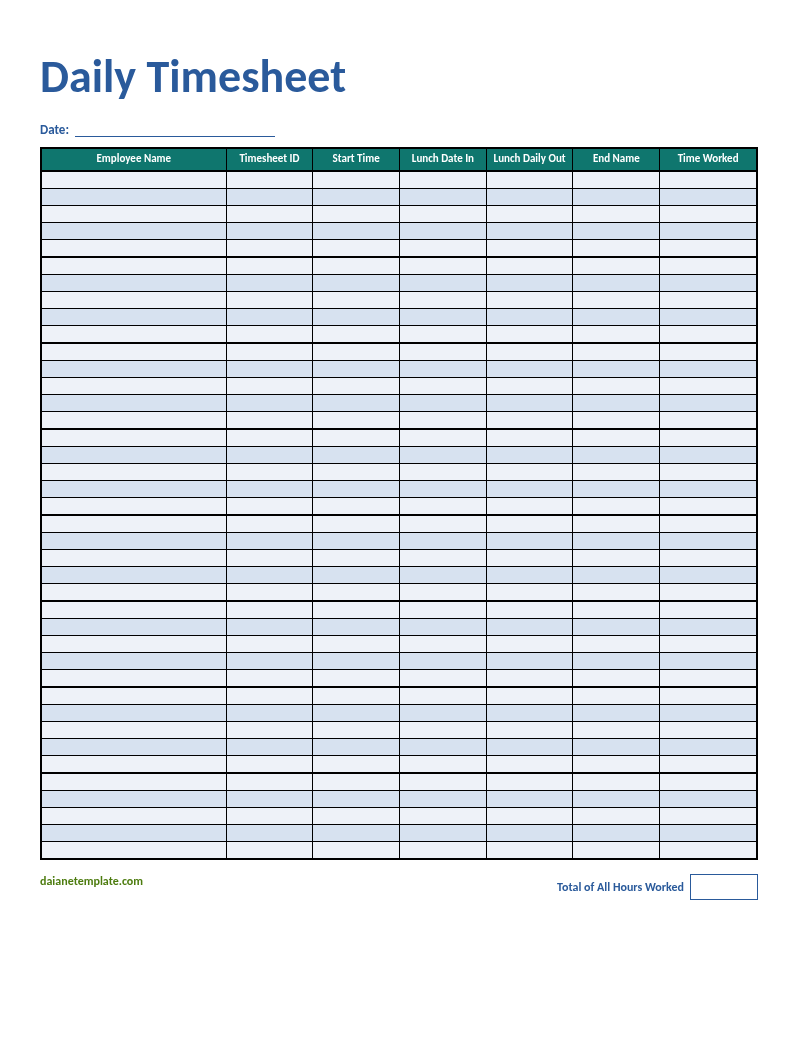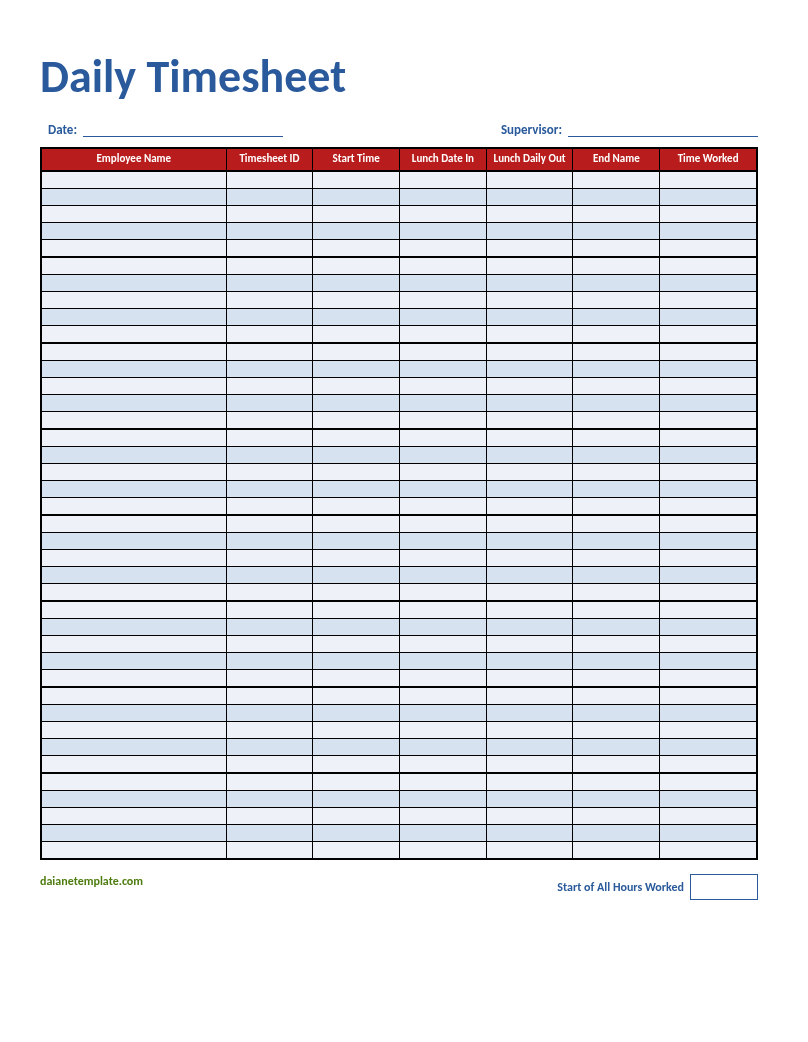--- a/index.html
+++ b/index.html
@@ -29,38 +29,37 @@
   }
   .meta-field {
     display: flex;
     align-items: flex-end;
     font-size: 13px;
     font-weight: 700;
     color: #2a5a9b;
   }
   .meta-field .label {
     margin-right: 6px;
-    margin-left: 8px;
   }
   .meta-field .line {
     display: inline-block;
     border-bottom: 1.5px solid #2a5a9b;
     width: 200px;
     height: 14px;
   }
   .meta-field.right .line {
     width: 190px;
   }
   table.sheet {
     border-collapse: collapse;
     width: 100%;
     table-layout: fixed;
   }
   table.sheet th {
-    background: #b91c1c;
+    background: #0f766e;
     color: #fff;
     border: 1px solid #000;
     font-weight: 700;
     font-size: 11px;
     line-height: 1.15;
     padding: 4px 2px;
     text-align: center;
     vertical-align: middle;
   }
   table.sheet td {
@@ -118,24 +117,20 @@
 </head>
 <body>
 
 <div class="page">
 
   <h1 class="title">Daily Timesheet</h1>
 
   <div class="meta-row">
     <div class="meta-field">
       <span class="label">Date:</span>
-      <span class="line"></span>
-    </div>
-    <div class="meta-field right">
-      <span class="label">Supervisor:</span>
       <span class="line"></span>
     </div>
   </div>
 
   <table class="sheet">
     <colgroup>
       <col class="c-name">
         <col class="c-id">
         <col class="c-start">
         <col class="c-lin">
@@ -514,18 +509,18 @@
           <td></td>
           <td></td>
           <td></td>
         </tr>
       </tbody>
   </table>
 
   <div class="footer-row">
     <div class="website">daianetemplate.com</div>
     <div class="total-block">
-      <span class="total-label">Start of All Hours Worked</span>
+      <span class="total-label">Total of All Hours Worked</span>
       <span class="total-box"></span>
     </div>
   </div>
 
 </div>
 
 </body></html>

